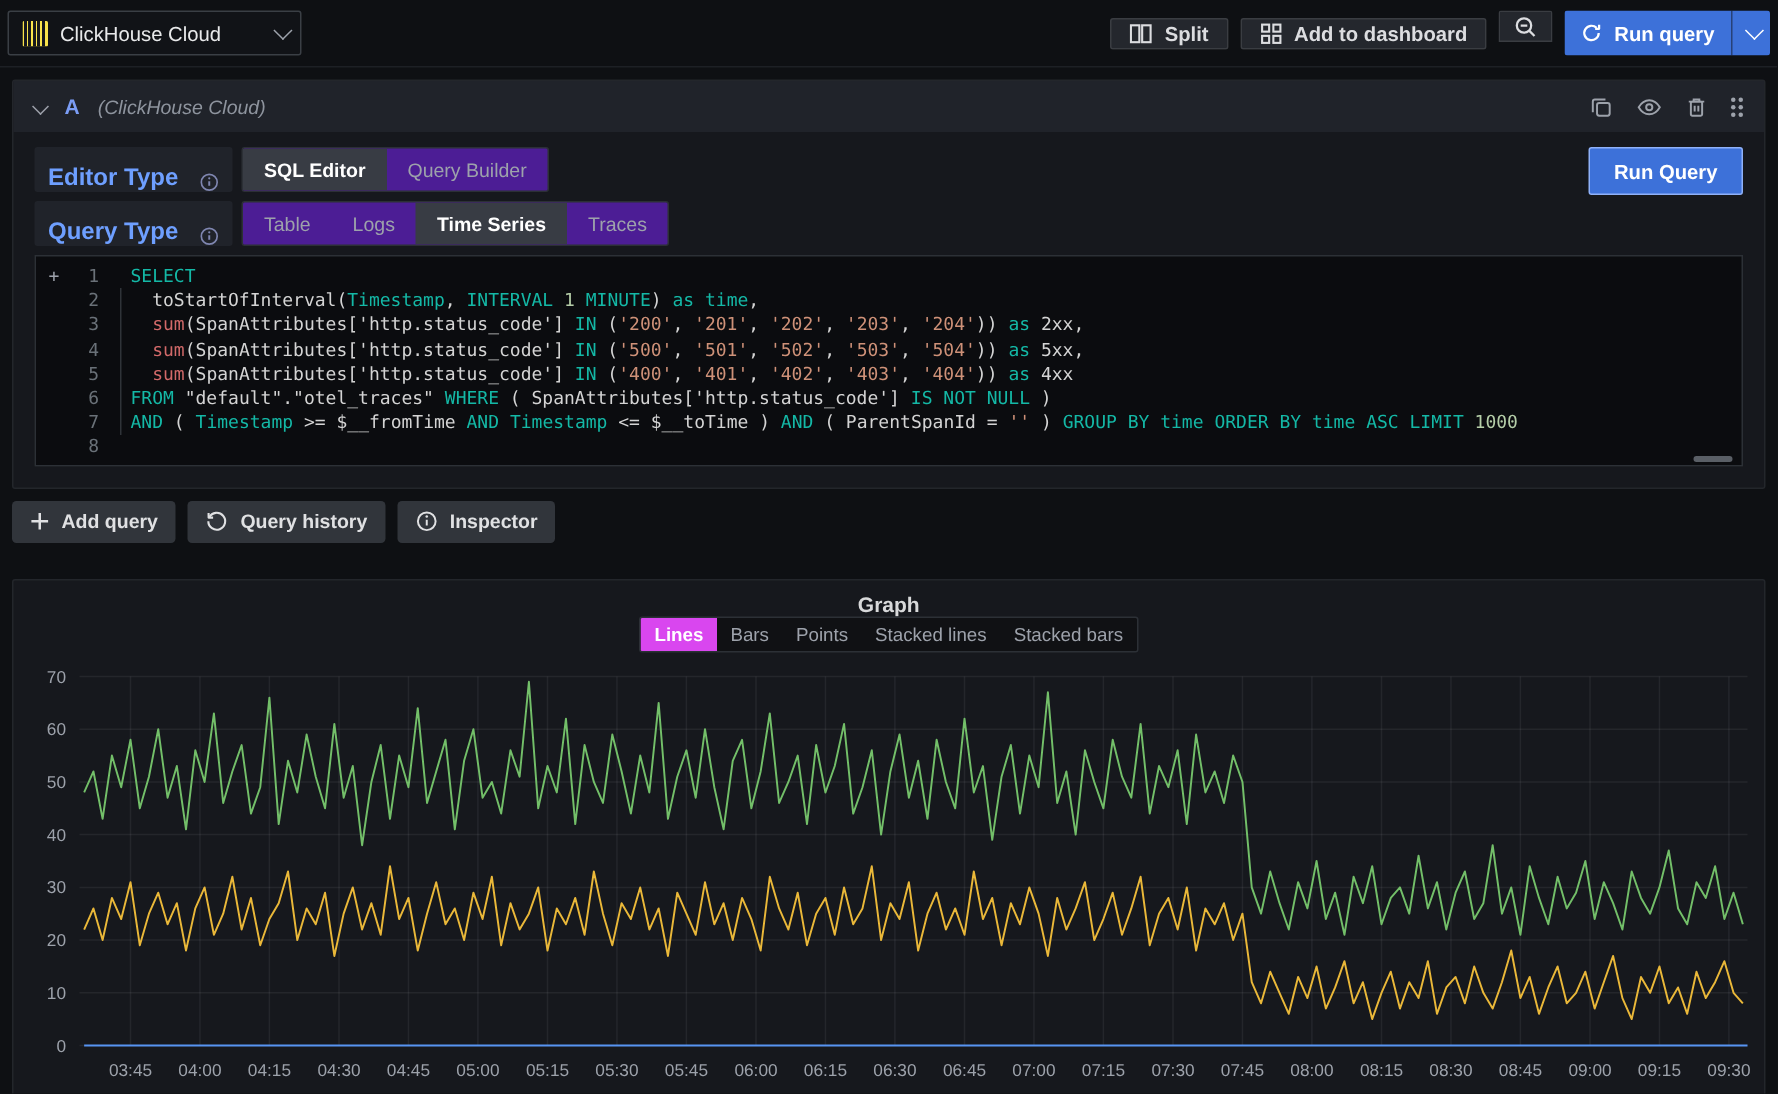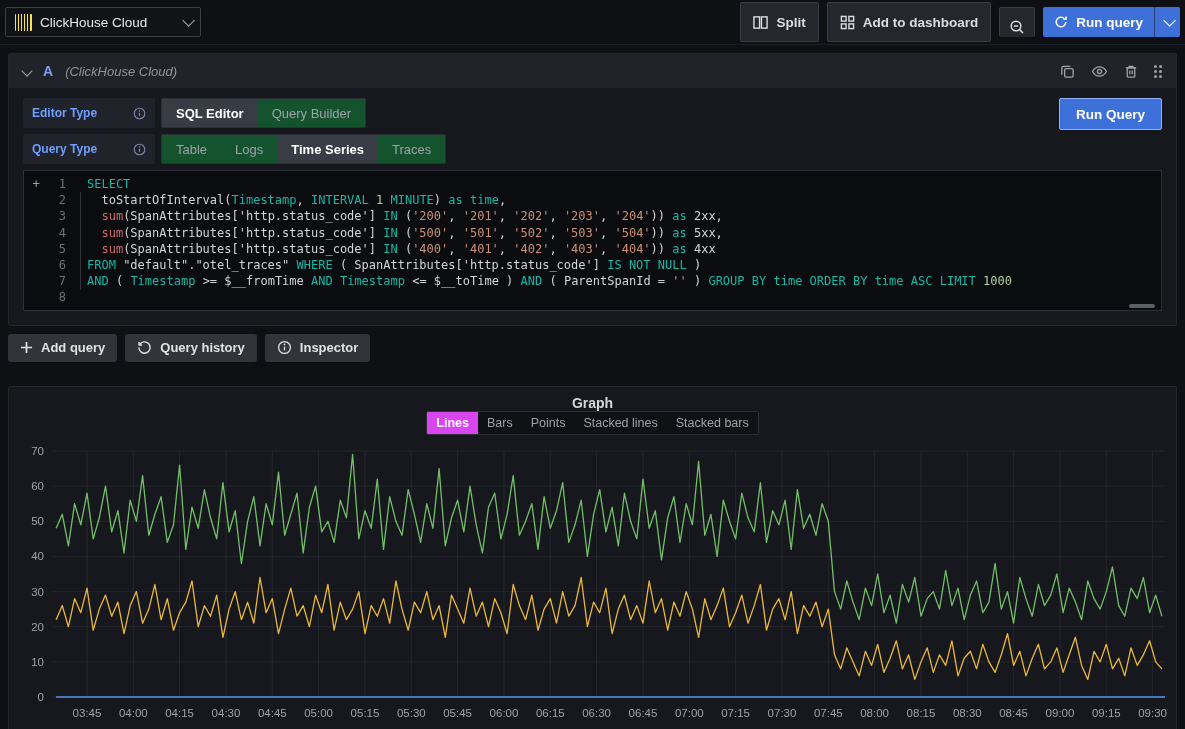--- a/index.html
+++ b/index.html
@@ -15,21 +15,21 @@
     background:#f9e34b;
     background-image:linear-gradient(90deg,
       transparent 0 1px, #16181c 1px 3px, transparent 3px 4px,
       #16181c 4px 6px, transparent 6px 7px, #16181c 7px 9px,
       transparent 9px 10px, #16181c 10px 12px, transparent 12px 13px,
       #16181c 13px 15px, transparent 15px); }
   .ds-name { flex:1; font-size:13.5px; color:#e8e9ea; }
   .caret { width:9px; height:9px; border-right:1.6px solid #9da2ab; border-bottom:1.6px solid #9da2ab;
     transform:rotate(45deg) translateY(-3px); flex:none; }
   .top-right { display:flex; align-items:center; gap:8px; }
-  .tbtn { height:40px; display:flex; align-items:center; gap:8px; padding:0 12px;
+  .tbtn { height:21px; display:flex; align-items:center; gap:8px; padding:0 12px;
     background:#24272d; border:1px solid rgba(255,255,255,0.10); border-radius:2px;
     color:#dcdde0; font-size:13.5px; font-weight:600; cursor:pointer; }
   .tgroup { display:flex; height:30px; border-radius:2px; overflow:hidden; }
   .tgroup .tbtn { border-radius:0; }
   .tgroup .tbtn + .tbtn { border-left:none; }
   .runq { height:30px; display:flex; border-radius:2px; overflow:hidden; cursor:pointer; }
   .runq .main { display:flex; align-items:center; gap:8px; padding:0 11px; background:#3d71d9;
     color:#fff; font-size:13.5px; font-weight:600; }
   .runq .drop { width:26px; display:flex; align-items:center; justify-content:center;
     background:#3d71d9; border-left:1px solid rgba(17,18,23,0.5); }
@@ -44,23 +44,23 @@
   .qref { color:#7b9df5; font-weight:700; font-size:14px; }
   .qds { color:#8e949e; font-style:italic; font-size:13px; flex:1; }
   .qicons { display:flex; align-items:center; gap:16px; color:#9da2ab; }
   .qicons svg { cursor:pointer; }
   .grip { display:grid; grid-template-columns:3px 3px; grid-auto-rows:3px; gap:2px; cursor:grab; }
   .grip i { background:#9da2ab; border-radius:50%; }
 
   .qbody { padding:10px 14px 14px; position:relative; }
   .row { display:flex; gap:6px; margin-bottom:6px; }
   .lblbox { width:132px; height:30px; background:#20232a; border-radius:2px;
-    display:flex; align-items:center; justify-content:space-between; padding:0 9px;
-    color:#6e9fff; font-size:12px; font-weight:700; }
-  .segwrap { display:inline-flex; height:30px; background:#14532d; border:1px solid #2c3036;
+    display:flex; align-items:flex-end; justify-content:space-between; padding:0 9px;
+    color:#6e9fff; font-size:16px; font-weight:700; }
+  .segwrap { display:inline-flex; height:30px; background:#4c1d95; border:1px solid #2c3036;
     border-radius:2px; overflow:hidden; }
   .seg { border:none; background:transparent; color:#9da2ab; font-size:13px; padding:0 14px;
     cursor:pointer; font-family:inherit; }
   .seg.sel { background:#383c44; color:#ffffff; font-weight:700; }
   .runquery-btn { position:absolute; top:10px; right:14px; height:32px; padding:0 16px;
     background:#3d71d9; border:1px solid #8fb1f9; border-radius:2px; color:#fff;
     font-size:13.5px; font-weight:600; cursor:pointer; font-family:inherit; }
 
   
   .sqlbox { margin-top:6px; background:#0b0c0f; border:1px solid #2c3036; padding:5px 0 4px; position:relative; }

